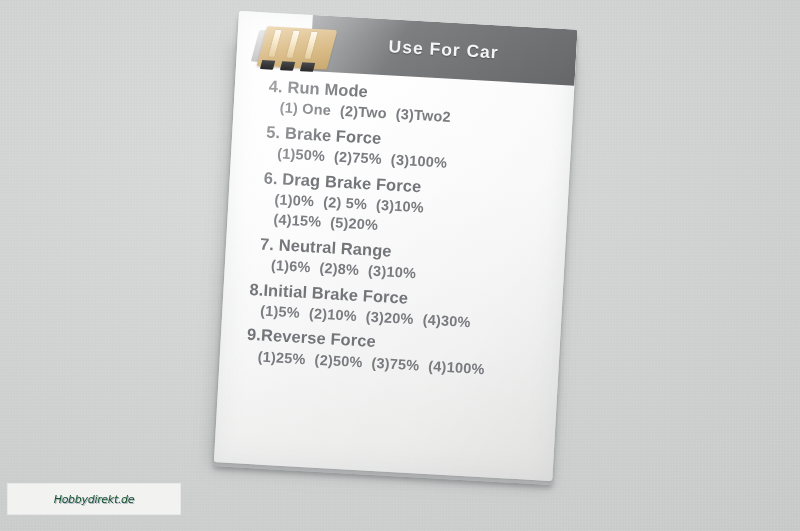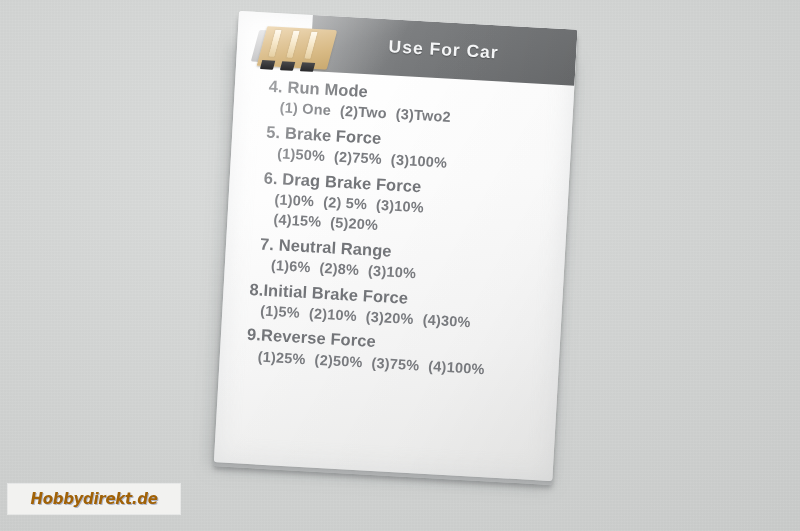--- a/index.html
+++ b/index.html
@@ -223,25 +223,25 @@
     height: 30px;
     background: #f2f2f0;
     display: flex;
     align-items: center;
     justify-content: center;
     box-shadow: 0 0 0 1px rgba(255,255,255,0.5);
     z-index: 20;
   }
   .watermark-text {
     font-family: "DejaVu Sans", sans-serif;
-    font-size: 15px;
-    font-weight: bold;
+    font-size: 11px;
+    font-weight: normal;
     font-style: italic;
     letter-spacing: -0.3px;
-    color: #a16207;
+    color: #14532d;
     text-shadow: 1px 1px 0 rgba(120,130,160,0.55);
     white-space: nowrap;
   }
 </style>
 </head>
 <body>
 
 <div id="scene">
 
   <div class="card-shadow"></div>

